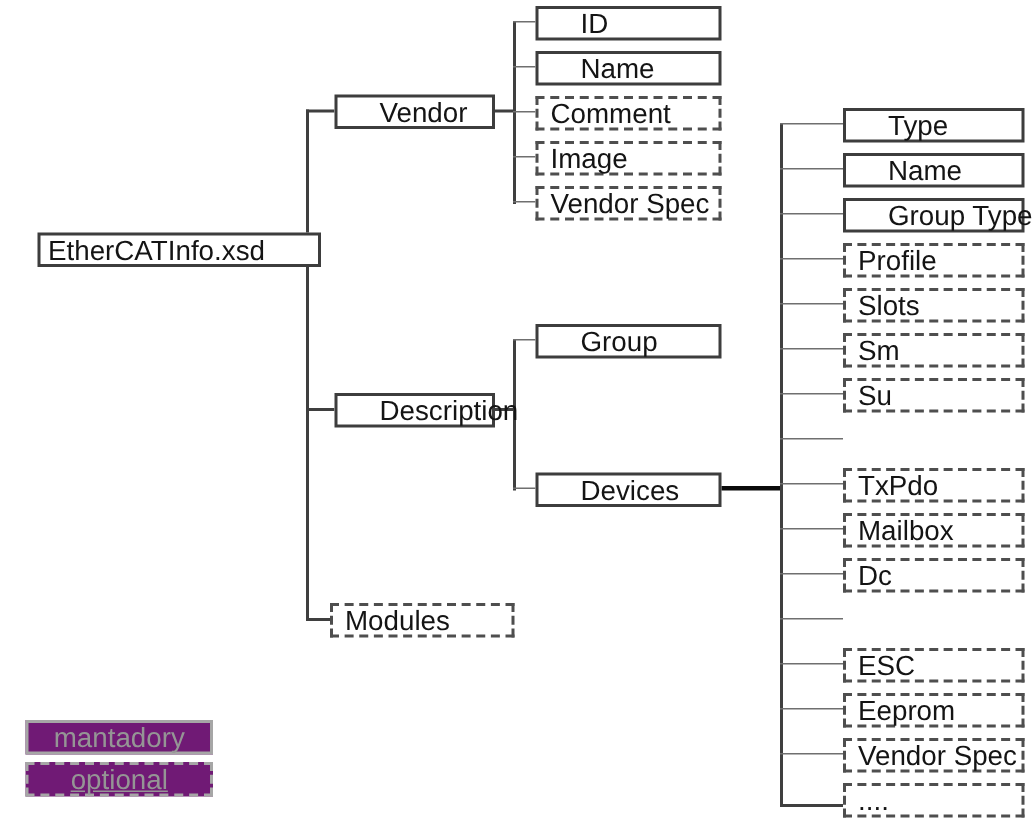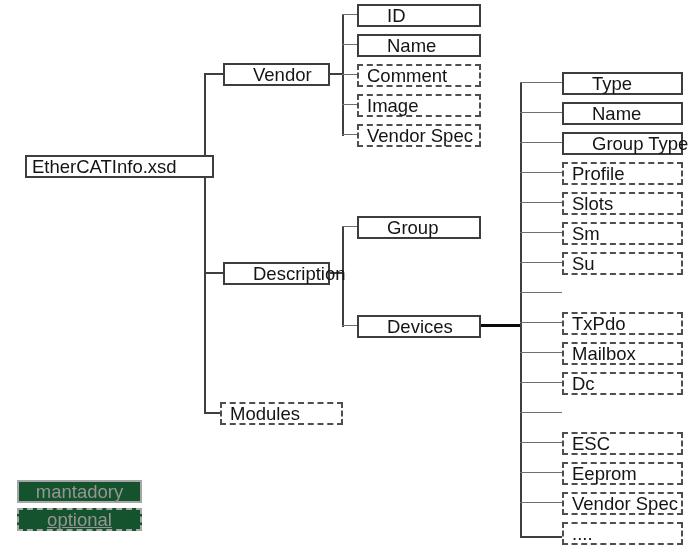--- a/index.html
+++ b/index.html
@@ -13,21 +13,21 @@
   .thick{background:#0a0a0a;}
   .node{
     position:absolute;box-sizing:border-box;height:23px;background:#ffffff;
     color:#141414;font-size:18.5px;line-height:19px;white-space:nowrap;
     display:flex;align-items:center;padding-left:8px;z-index:2;
   }
   .solid{border:2px solid #3d3d3d;padding-left:28px;}
   .dashed{border:2px dashed #4e4e4e;}
   .root-node{padding-left:5px;}
   .legend-box{
-    position:absolute;box-sizing:border-box;height:23px;width:125px;background:#14532d;
+    position:absolute;box-sizing:border-box;height:23px;width:125px;background:#701a75;
     color:#959595;font-size:18.5px;line-height:19px;
     display:flex;align-items:center;justify-content:center;z-index:2;
   }
   .legend-solid{border:2px solid #a6a6a6;}
   .legend-dashed{border:2px dashed #a6a6a6;text-decoration:underline;}
 </style>
 </head>
 <body>
 
 <div class="canvas">

